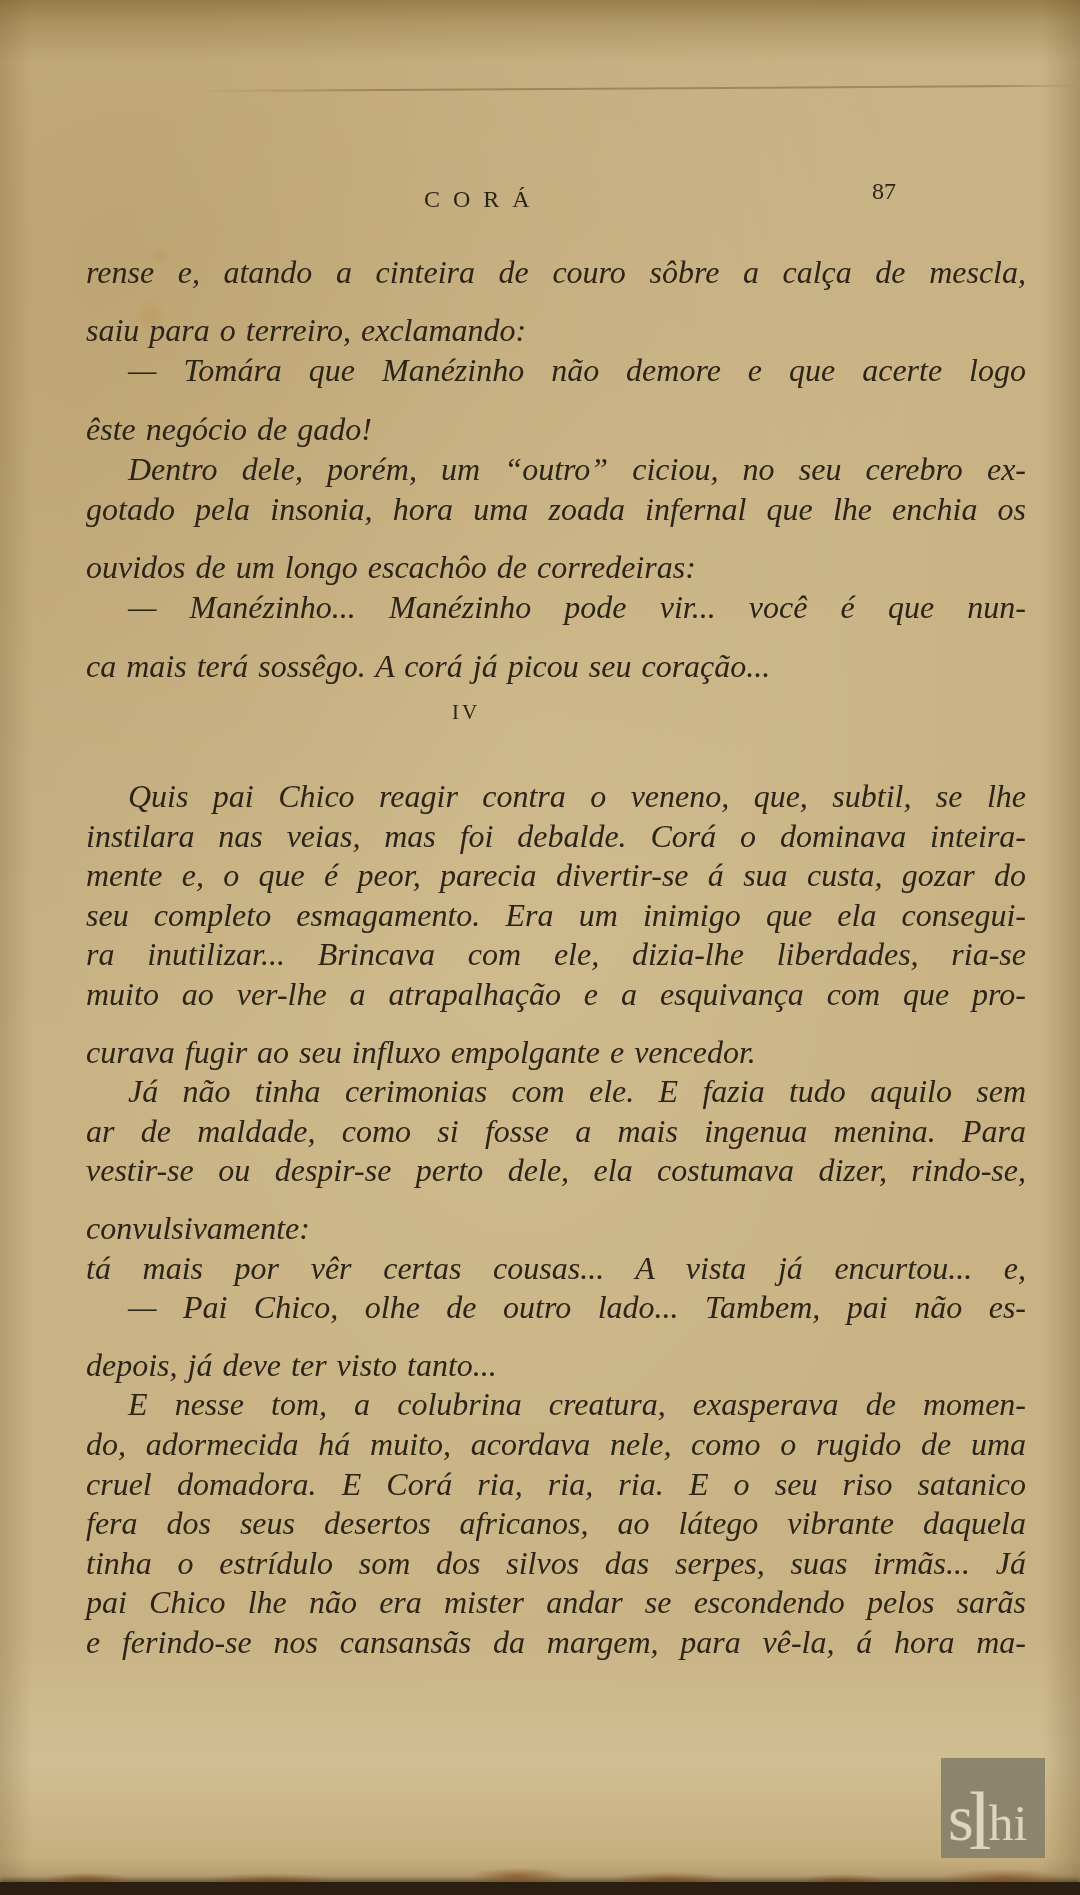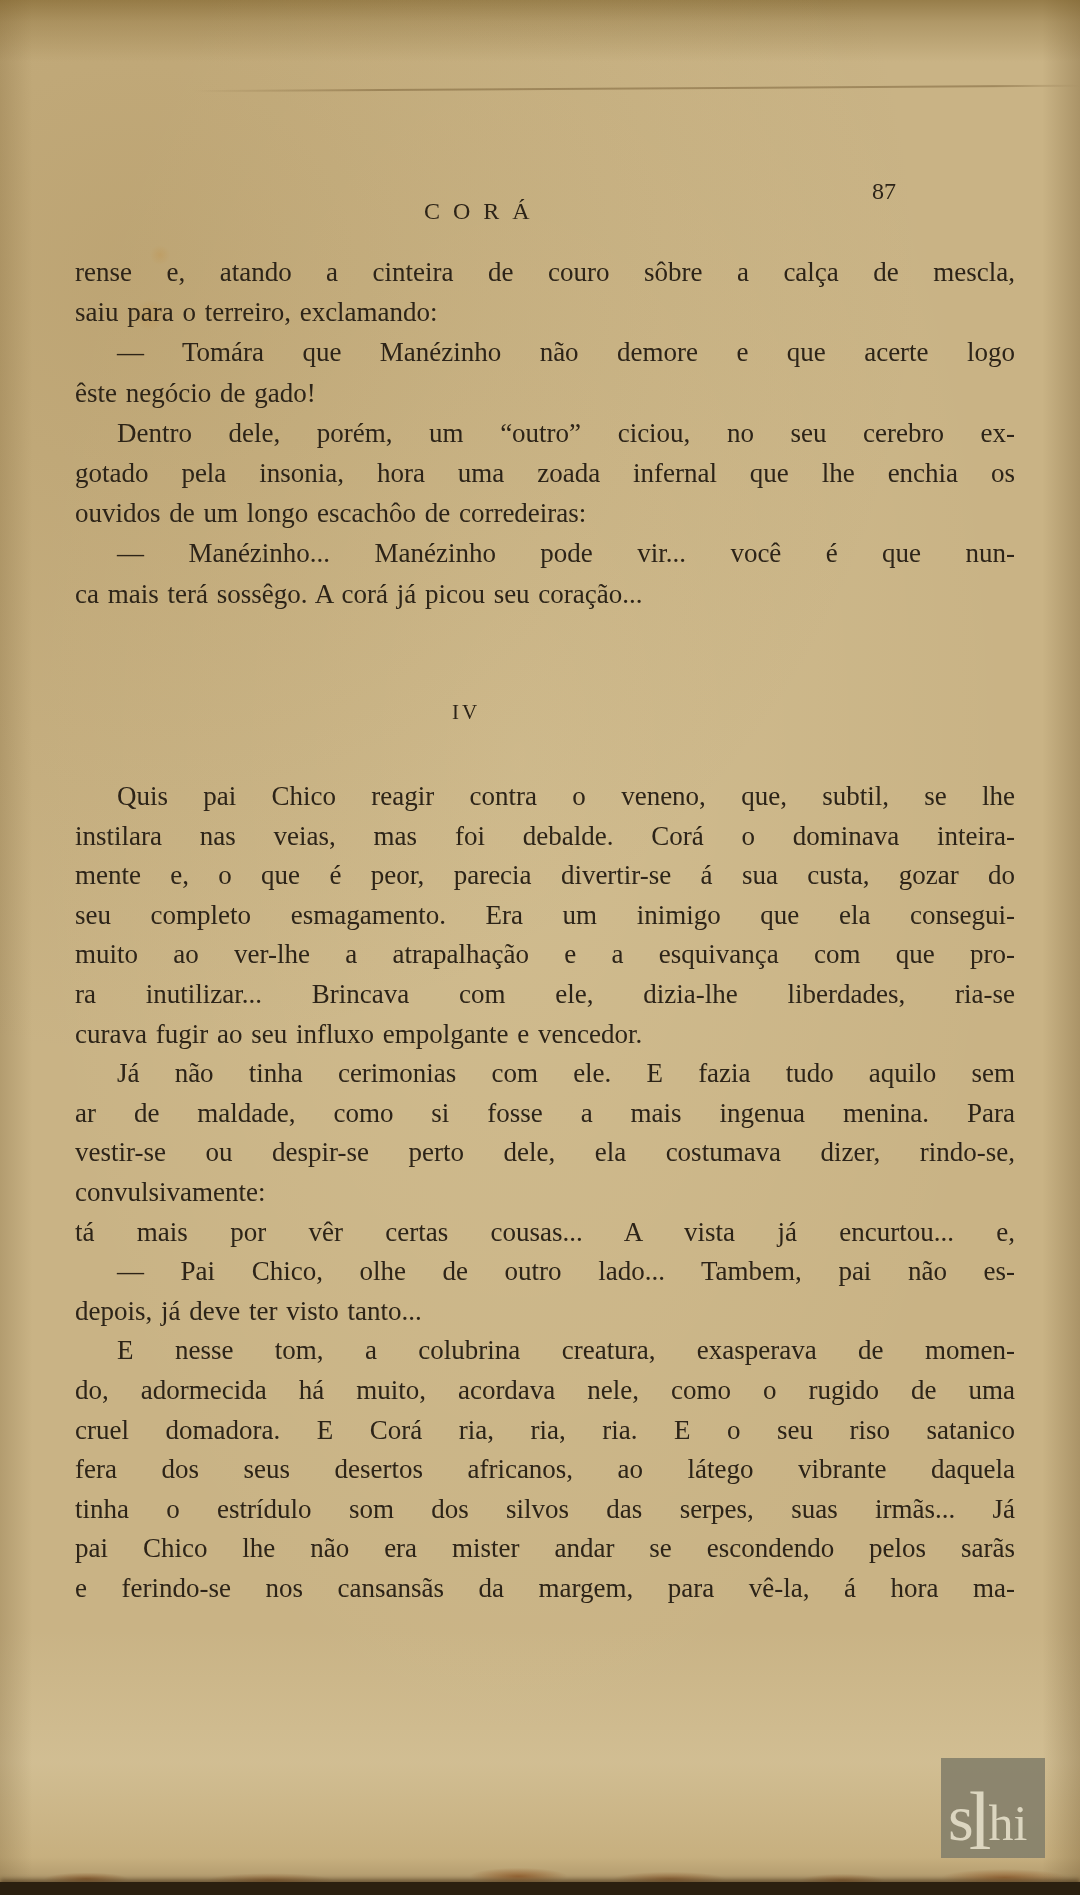--- a/index.html
+++ b/index.html
@@ -19,36 +19,37 @@
       linear-gradient(90deg, rgba(100,75,35,0.22) 0%, transparent 3%, transparent 96.5%, rgba(100,75,35,0.30) 100%),
       linear-gradient(180deg, transparent 86%, rgba(238,228,195,0.22) 93%, rgba(190,160,100,0.18) 98%, rgba(90,65,30,0.35) 100%);
   }
   .crease{
     position:absolute; left:0; top:88px; width:100%; height:2px;
     background:linear-gradient(90deg, transparent 0%, rgba(110,85,45,0.0) 18%, rgba(110,85,45,0.45) 35%, rgba(110,85,45,0.45) 92%, transparent 100%);
     transform:rotate(-0.35deg);
   }
   .running-title{
     position:absolute; top:186px; left:424px;
-    font-size:24px; letter-spacing:13px; font-weight:400;margin-top:12px;
+    font-size:24px; letter-spacing:13px; font-weight:400;
   }
   .page-number{
     position:absolute; top:178px; left:872px;
     font-size:24px;
   }
   .text-block{
-    position:absolute; left:75px; width:940px;
-    font-size:27px;
+    position:absolute; left:86px; width:940px;
+    font-size:32px;
     word-spacing:2px;
+    font-style:italic;
   }
   .block-a{ top:252px; line-height:40.2px; }
   .block-b{ top:777px; line-height:39.6px; }
   .line{ white-space:normal; }
   .line.just{ text-align:justify; text-align-last:justify; }
-  .line.left{ text-align:center; text-align-last:left; }
+  .line.left{ text-align:center; text-align-last:left;margin-top:18px; }
   .line.indent{ padding-left:42px; }
   .section-heading{
     position:absolute; top:700px; left:452px;
     font-size:21px; letter-spacing:3px;
   }
   .watermark{
     position:absolute; left:941px; top:1758px; width:104px; height:100px;
     background:rgba(134,129,108,0.93);
     overflow:hidden;
   }
@@ -99,22 +100,22 @@
       <div class="line left">ca mais terá sossêgo. A corá já picou seu coração...</div>
     </div>
 
   <div class="section-heading">IV</div>
 
   <div class="text-block block-b">
       <div class="line just indent">Quis pai Chico reagir contra o veneno, que, subtil, se lhe</div>
       <div class="line just">instilara nas veias, mas foi debalde. Corá o dominava inteira-</div>
       <div class="line just">mente e, o que é peor, parecia divertir-se á sua custa, gozar do</div>
       <div class="line just">seu completo esmagamento. Era um inimigo que ela consegui-</div>
+      <div class="line just">ra inutilizar... Brincava com ele, dizia-lhe liberdades, ria-se</div>
       <div class="line just">muito ao ver-lhe a atrapalhação e a esquivança com que pro-</div>
-      <div class="line just">ra inutilizar... Brincava com ele, dizia-lhe liberdades, ria-se</div>
       <div class="line left">curava fugir ao seu influxo empolgante e vencedor.</div>
       <div class="line just indent">Já não tinha cerimonias com ele. E fazia tudo aquilo sem</div>
       <div class="line just">ar de maldade, como si fosse a mais ingenua menina. Para</div>
       <div class="line just">vestir-se ou despir-se perto dele, ela costumava dizer, rindo-se,</div>
       <div class="line left">convulsivamente:</div>
       <div class="line just">tá mais por vêr certas cousas... A vista já encurtou... e,</div>
       <div class="line just indent">— Pai Chico, olhe de outro lado... Tambem, pai não es-</div>
       <div class="line left">depois, já deve ter visto tanto...</div>
       <div class="line just indent">E nesse tom, a colubrina creatura, exasperava de momen-</div>
       <div class="line just">do, adormecida há muito, acordava nele, como o rugido de uma</div>

